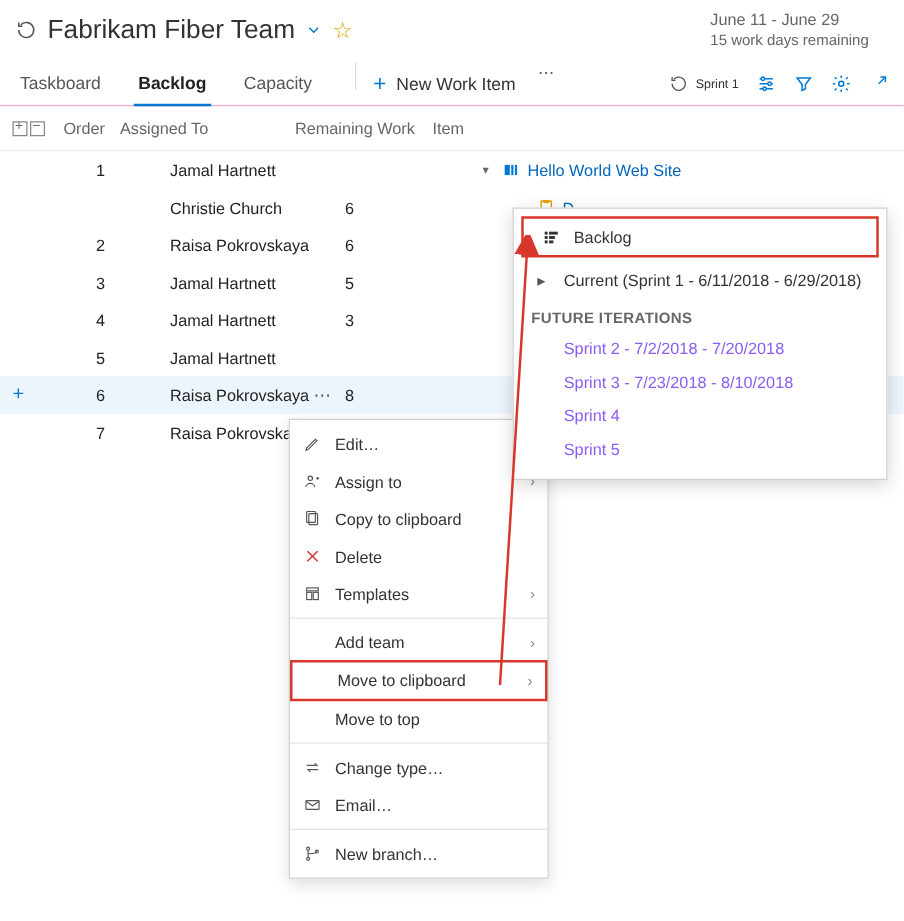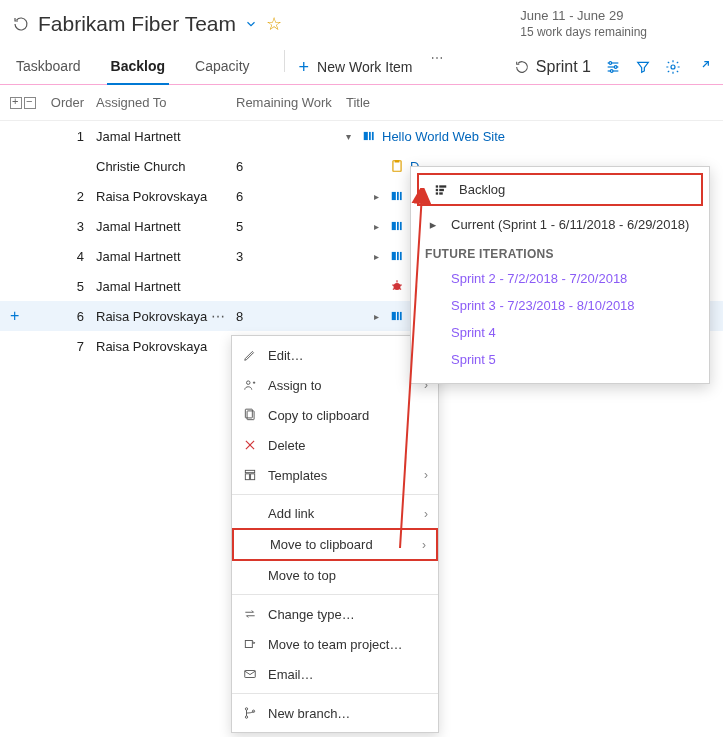--- a/index.html
+++ b/index.html
@@ -31,21 +31,21 @@
     margin-right: 8px;
   }
   .chev-down {
     color: #0078d4;
     font-size: 14px;
     margin-right: 8px;
   }
   .star { color: #e0a000; font-size: 18px; }
   .date-block {
     margin-left: auto;
-    margin-right: 64px;
+    margin-right: 16px;
     text-align: left;
     color: #666;
     font-size: 13px;
     line-height: 1.3;
   }
   .tabs-row {
     display: flex;
     padding: 4px 12px 0;
     border-bottom: 1px solid #f9a8d4;
   }
@@ -78,21 +78,21 @@
     margin-left: 6px;
   }
   .plus-blue { color: #0078d4; font-size: 18px; margin-right: 8px; font-weight: 400;}
   .dots { margin-left: 18px; color: #555; letter-spacing: 2px; cursor: pointer;}
   .toolbar-right {
     margin-left: auto;
     display: flex;
     align-items: center;
     gap: 14px;
   }
-  .sprint-sel { display: flex; align-items: center; gap: 6px; font-size: 16px; color: #333;}
+  .sprint-sel { display: flex; align-items: center; gap: 6px; font-size: 10px; color: #333;}
   .ico-btn { color: #0078d4; cursor: pointer; display:flex; align-items:center;}
   .ico-btn svg { width: 16px; height: 16px; }
   .grid-header {
     display: flex;
     align-items: center;
     padding: 10px 22px 10px 10px;
     color: #666;
     font-size: 13px;
     border-bottom: 1px solid #eee;
   }
@@ -108,21 +108,21 @@
     display: flex;
     align-items: center;
     padding: 6px 6px 6px 10px;
     font-size: 13px;
     color: #222;
     height: 30px;
   }
   .grid-row.sel { background: #ecf4fc; }
   .gr-toggle { width: 36px; }
   .gr-order { width: 50px; text-align:right; padding-right:12px;}
-  .gr-assigned { width: 140px; white-space:nowrap; overflow:hidden; text-overflow:ellipsis;}
+  .gr-assigned { width: 140px; white-space:nowrap; overflow:hidden; text-overflow:ellipsis;margin-left:40px;}
   .gr-remaining { width: 110px; }
   .gr-title { flex: 1; display:flex; align-items:center; gap:6px; white-space:nowrap; overflow:hidden;}
   .indent-0 { padding-left: 0; }
   .indent-1 { padding-left: 28px; }
   .tree-chev { color: #666; font-size: 10px; width:10px; display:inline-block;}
   .wi-glyph { width:14px; height:14px; display:inline-flex; align-items:center; justify-content:center;}
   .title-link { color:#0066bc; cursor:pointer; overflow:hidden; text-overflow:ellipsis;}
   .row-plus { color:#0078d4; font-size:16px; width:18px; text-align:center;}
   .row-dots { color:#555; font-size:14px; letter-spacing:1px; cursor:pointer;}
   
@@ -261,21 +261,21 @@
 </div>
 
 <div class="grid-header">
   <div class="col-toggle">
     <span class="sq plus"></span>
     <span class="sq minus"></span>
   </div>
   <div class="col-order">Order</div>
   <div class="col-assigned">Assigned To</div>
   <div class="col-remaining">Remaining Work</div>
-  <div class="col-title">Title</div>
+  <div class="col-title">Item</div>
 </div>
 
 <div id="grid-body">
     <div class="grid-row">
       <div class="gr-toggle"></div>
       <div class="gr-order">1</div>
       <div class="gr-assigned">Jamal Hartnett</div>
       <div class="gr-remaining"></div>
       <div class="gr-title indent-0">
         <span class="tree-chev">▾</span>
@@ -449,47 +449,38 @@
           <rect x="4" y="4" width="16" height="4"></rect>
           <rect x="4" y="10" width="7" height="10"></rect>
           <rect x="13" y="10" width="7" height="10"></rect>
         </svg>
       </span>
     <span class="ctx-label">Templates</span>
     <span class="ctx-ch">›</span>
   </div>
   <div class="ctx-sep"></div>
   <div class="ctx-item ctx-noico">
-    <span class="ctx-label">Add link</span>
+    <span class="ctx-label">Add team</span>
     <span class="ctx-ch">›</span>
   </div>
   <div class="ctx-item ctx-noico redbox">
     <span class="ctx-label">Move to clipboard</span>
     <span class="ctx-ch">›</span>
   </div>
   <div class="ctx-item ctx-noico">
     <span class="ctx-label">Move to top</span>
   </div>
   <div class="ctx-sep"></div>
   <div class="ctx-item">
     <span class="ctx-ico">
         <svg viewBox="0 0 24 24" fill="none" stroke="currentColor" stroke-width="1.6">
           <path d="M4 9h14l-3-3M20 15H6l3 3"></path>
         </svg>
       </span>
     <span class="ctx-label">Change type…</span>
-  </div>
-  <div class="ctx-item">
-    <span class="ctx-ico">
-        <svg viewBox="0 0 24 24" fill="none" stroke="currentColor" stroke-width="1.6">
-          <rect x="4" y="6" width="12" height="12"></rect>
-          <path d="M16 10h4l-2-2M20 10l-2 2"></path>
-        </svg>
-      </span>
-    <span class="ctx-label">Move to team project…</span>
   </div>
   <div class="ctx-item">
     <span class="ctx-ico">
         <svg viewBox="0 0 24 24" fill="none" stroke="currentColor" stroke-width="1.6">
           <rect x="3" y="6" width="18" height="12" rx="1"></rect>
           <path d="M3 7l9 6 9-6"></path>
         </svg>
       </span>
     <span class="ctx-label">Email…</span>
   </div>

